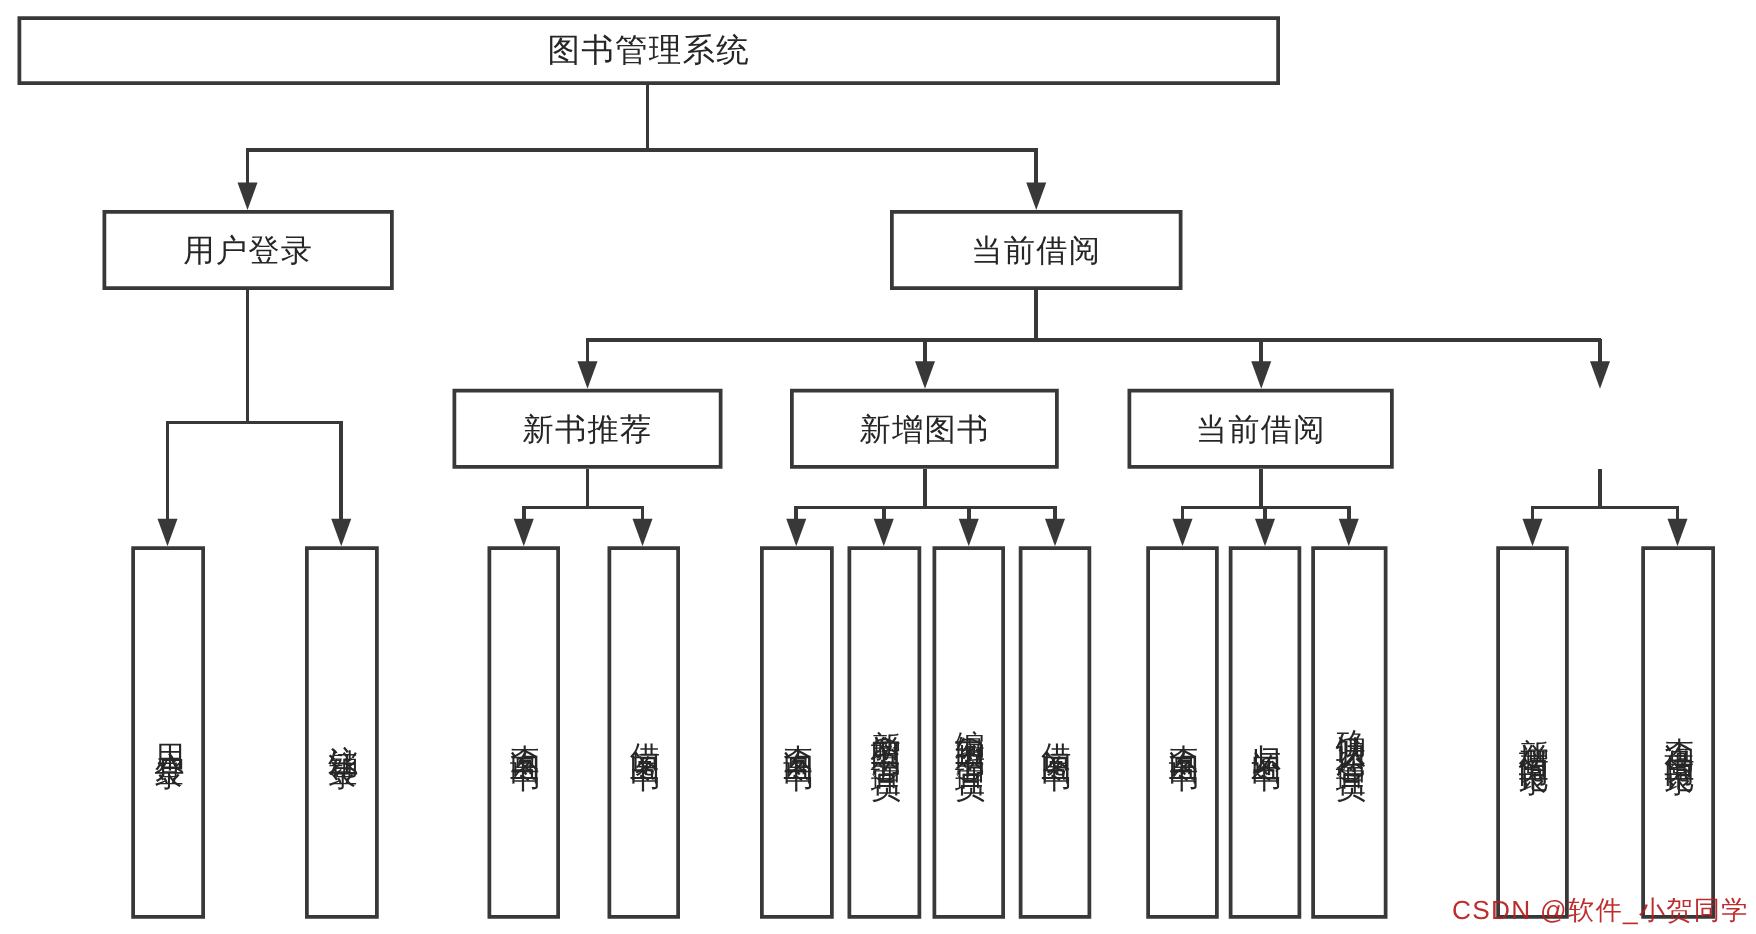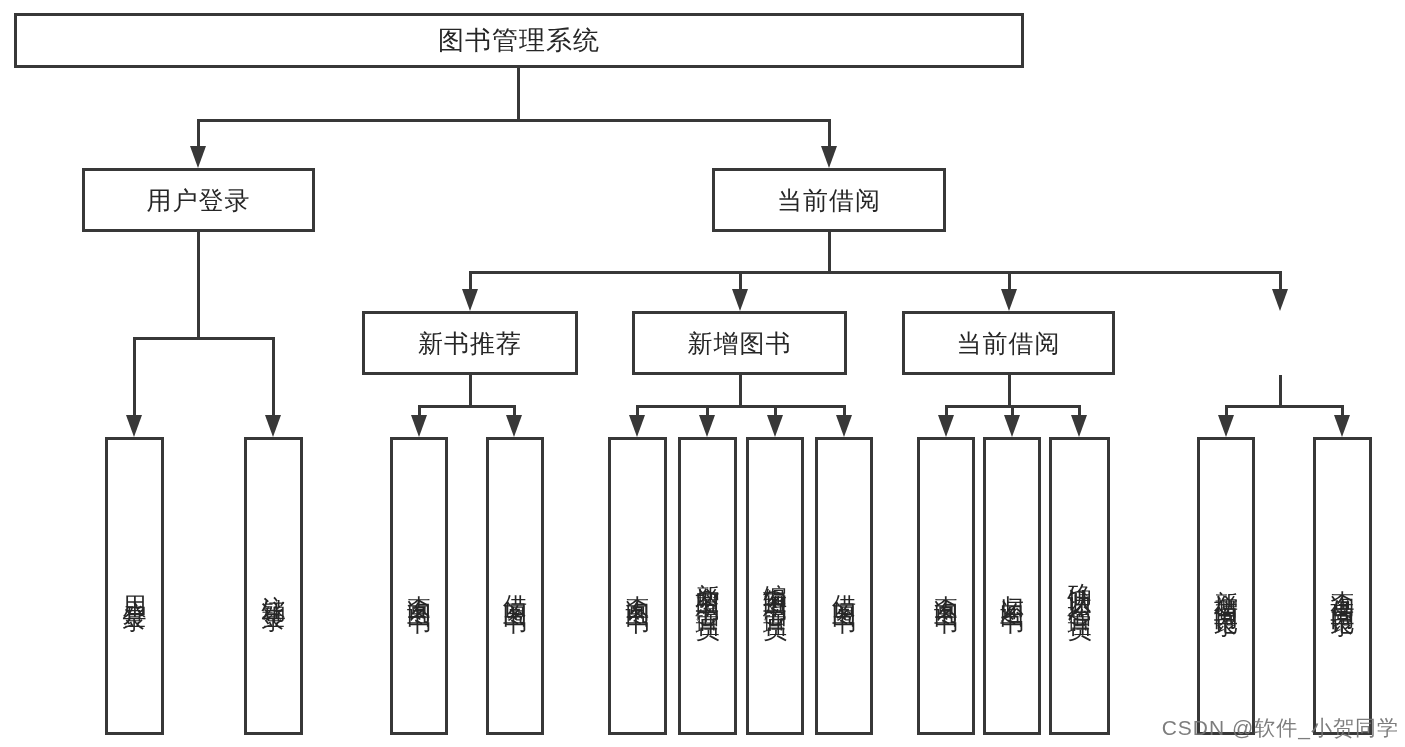--- a/index.html
+++ b/index.html
@@ -14,21 +14,21 @@
   }
   .box span{display:block;white-space:nowrap;}
   .h span{font-size:25px;letter-spacing:1px;}
   .root span{font-size:26px;}
   .leaf span{
     writing-mode:vertical-rl;text-orientation:mixed;
     font-size:24px;letter-spacing:5px;line-height:1;
   }
   .watermark{
     position:absolute;right:6px;bottom:5px;z-index:5;
-    font-size:21px;letter-spacing:1px;color:#737373;opacity:.92;white-space:nowrap;
+    font-size:21px;letter-spacing:1px;color:#b91c1c;opacity:.92;white-space:nowrap;
   }
 </style>
 </head>
 <body>
 
 <div class="canvas">
 
   <svg class="connectors" width="1405" height="747" viewBox="0 0 1405 747">
     <g stroke="#383838" stroke-width="3" fill="none" shape-rendering="crispEdges">
 

